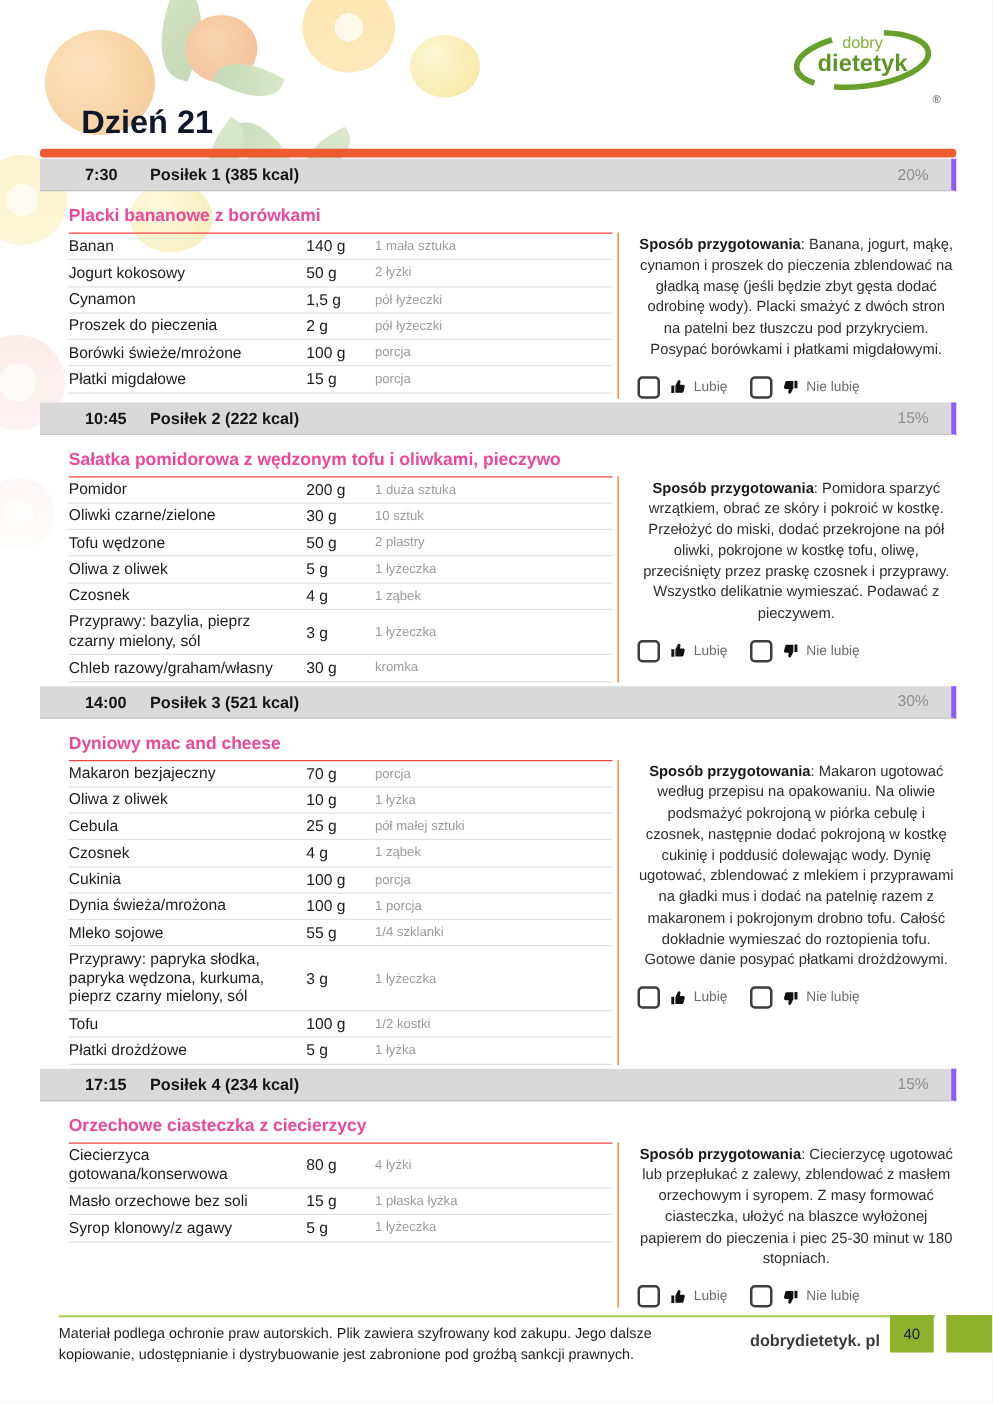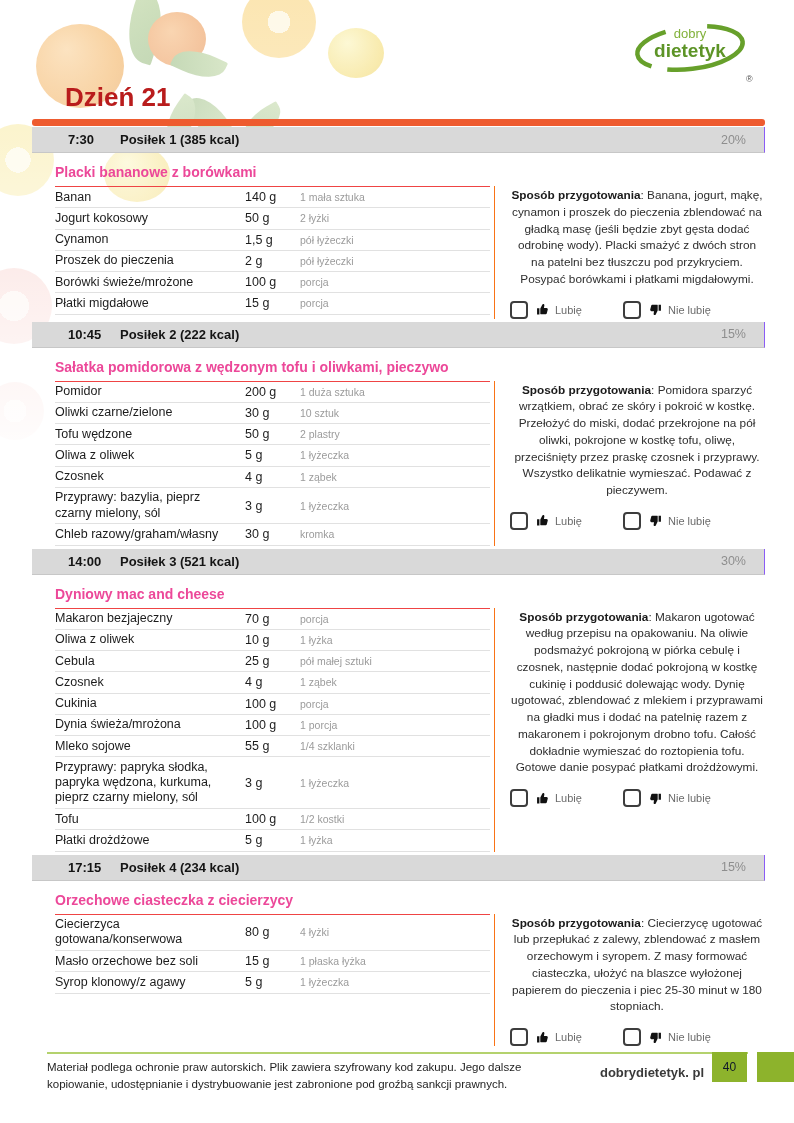--- a/index.html
+++ b/index.html
@@ -15,42 +15,42 @@
   .f-slice{background:radial-gradient(circle,#fdf3d2 0 22%,#f8cd66 22% 82%,#f1ab3e 82%);}
   .f-lemon{background:radial-gradient(circle at 35% 30%,#faf0a4,#f0d149 70%,#e3bd2f);border-radius:46%;}
   .f-lemonslice{background:radial-gradient(circle,#fdf7d8 0 25%,#f6e382 25% 85%,#eccf52 85%);}
   .f-grapefruit{background:radial-gradient(circle,#fbe2d8 0 28%,#f2a49c 28% 88%,#ea8a84 88%);}
   .leaf{position:absolute;background:linear-gradient(135deg,#a9c985,#7da95c);border-radius:4% 75% 4% 75%;}
   .decor::after{content:"";position:absolute;inset:0;
     background:linear-gradient(180deg,rgba(255,255,255,.50) 0%,rgba(255,255,255,.62) 30%,rgba(255,255,255,.82) 62%,#fff 100%);}
   
   .logo{position:absolute;top:16px;right:38px;width:124px;height:72px;}
   
-  .day-title{position:absolute;left:65px;top:82px;margin:0;font-size:26px;font-weight:bold;color:#b91c1c;}
+  .day-title{position:absolute;left:65px;top:82px;margin:0;font-size:26px;font-weight:bold;color:#0f172a;}
   .orange-rule{position:absolute;left:32px;top:119px;width:733px;height:7px;background:#ee5b2f;border-radius:3px;}
   
   .meals{position:absolute;top:127px;left:32px;width:733px;}
   .meal{margin-bottom:3px;}
-  .meal-header{height:25px;background:#d9d9d9;border-right:1px solid #8b5cf6;border-bottom:1px solid #c7c7c7;
+  .meal-header{height:25px;background:#d9d9d9;border-right:4px solid #8b5cf6;border-bottom:1px solid #c7c7c7;
     display:flex;align-items:center;font-size:13px;font-weight:bold;color:#141414;}
   .meal-header .time{margin-left:36px;width:52px;}
   .meal-header .mtitle{flex:1;}
   .meal-header .pct{margin-right:18px;font-weight:normal;color:#8e8e8e;font-size:12.5px;}
   .dish{margin:11px 0 6px 23px;font-size:14px;font-weight:bold;color:#ec4899;}
   .cols{display:flex;align-items:stretch;margin-left:23px;}
   .ingredients{width:435px;border-top:1px solid #ef4444;align-self:flex-start;}
   .row{display:flex;align-items:center;border-bottom:1px solid #e1e1e1;padding:2.5px 0;min-height:13px;}
   .iname{width:190px;padding-right:6px;font-size:12.5px;line-height:1.22;color:#1c1c1c;box-sizing:border-box;}
   .iamt{width:55px;font-size:12.5px;color:#1c1c1c;}
   .imeas{flex:1;font-size:10.5px;color:#9b9b9b;}
   .prep{flex:1;border-left:1px solid #f97316;margin-left:4px;padding-left:15px;text-align:center;}
   .prep-text{margin:1px 0 0;width:254px;font-size:11.8px;line-height:1.42;color:#2d2d2d;}
   .prep-text b{color:#1a1a1a;}
   .likes{display:flex;margin-top:13px;}
-  .like-group{display:flex;align-items:center;width:113px;cursor:pointer;}
+  .like-group{display:flex;align-items:center;width:90px;cursor:pointer;}
   .cbx{width:14px;height:14px;border:2px solid #3d3d3d;border-radius:4px;background:#fff;flex:0 0 auto;}
   .thumb{width:13px;height:13px;margin-left:8px;flex:0 0 auto;}
   .like-label{margin-left:6px;font-size:11px;color:#6b6b6b;white-space:nowrap;}
   
   .footer{position:absolute;left:0;top:1052px;width:794px;height:60px;}
   .green-line{position:absolute;left:47px;top:0;width:701px;height:2px;background:#b4d26d;}
   .copyright{position:absolute;left:47px;top:7px;width:495px;margin:0;font-size:11.5px;line-height:1.5;color:#1f1f1f;}
   .site{position:absolute;right:90px;top:13px;font-size:13px;font-weight:bold;color:#3a3a3a;}
   .pagenum{position:absolute;left:712px;top:0;width:35px;height:30px;background:#8db32c;color:#0f172a;
     display:flex;align-items:center;justify-content:center;font-size:12px;}

